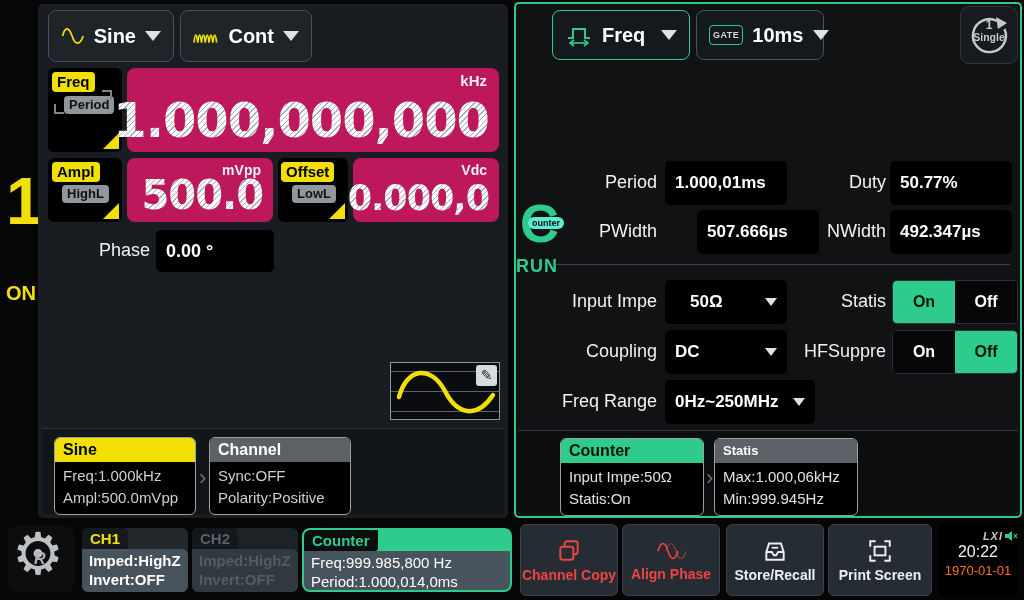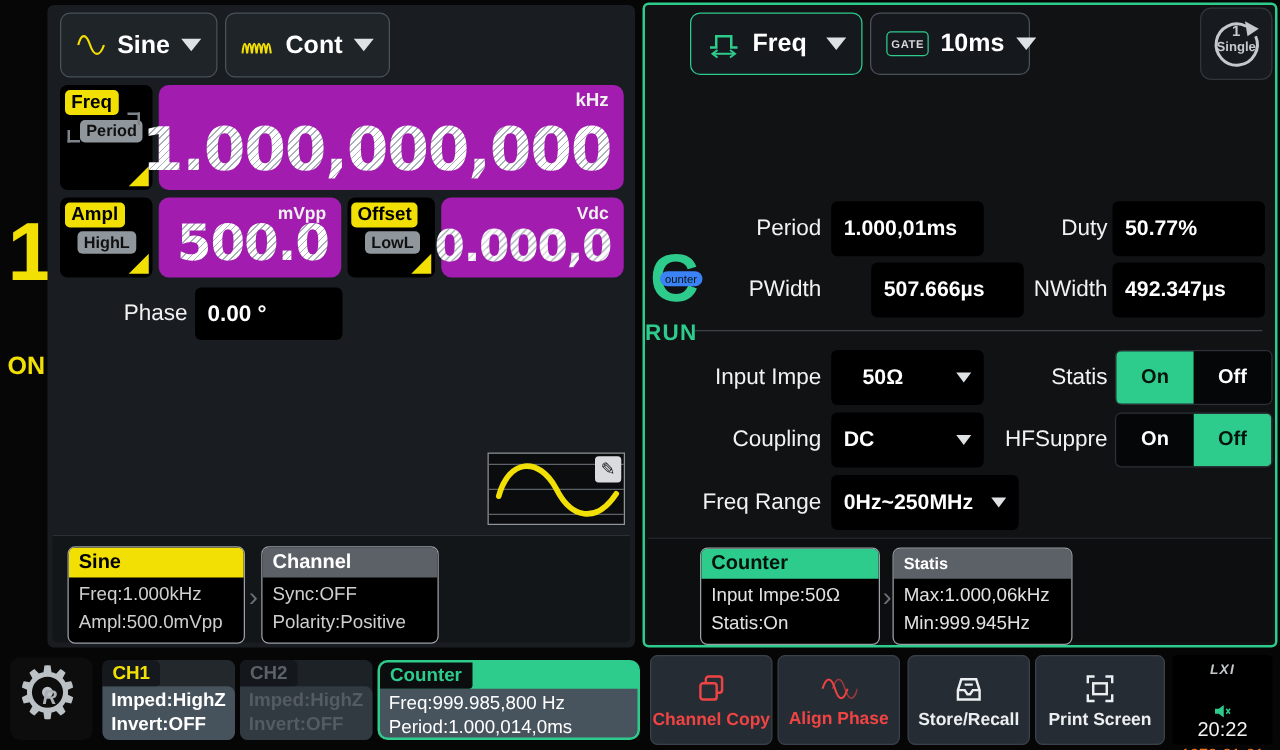--- a/index.html
+++ b/index.html
@@ -22,21 +22,21 @@
 
   
   .sel-box{background:#000;border-radius:6px;}
   .pill-y{position:absolute;background:#f2e005;color:#000;font-weight:bold;font-size:15px;line-height:20px;padding:0 5px;border-radius:4px;}
   .pill-g{position:absolute;background:#8f969c;color:#101010;font-weight:bold;font-size:13px;line-height:18px;padding:0 5px;border-radius:4px;}
   .tri{position:absolute;right:3px;bottom:3px;width:0;height:0;border-left:16px solid transparent;border-bottom:16px solid #f2e005;}
   .cnr-tr{position:absolute;right:10px;top:22px;width:8px;height:8px;border-top:2px solid #7d848b;border-right:2px solid #7d848b;}
   .cnr-bl{position:absolute;left:6px;top:36px;width:8px;height:8px;border-bottom:2px solid #7d848b;border-left:2px solid #7d848b;}
 
   
-  .display{background:#a21caf;border-radius:8px;}
+  .display{background:#be185d;border-radius:8px;}
   .display .unit{position:absolute;top:4px;right:12px;color:#f0f0f0;font-weight:bold;font-size:15px;}
   .display .val{position:absolute;right:10px;bottom:4px;white-space:nowrap;}
   .seg{font-family:"DejaVu Sans",sans-serif;font-weight:bold;color:#fff;letter-spacing:-1px;}
   @supports ((-webkit-background-clip:text) or (background-clip:text)){
     .seg{background:repeating-linear-gradient(135deg,#ffffff 0 3px,#a9b1b8 3px 4px);-webkit-background-clip:text;background-clip:text;color:transparent;-webkit-text-fill-color:transparent;}
   }
 
   .field-label{color:#f2f2f2;font-size:18px;text-align:right;white-space:nowrap;}
   .value-box{background:#000;border-radius:5px;display:flex;align-items:center;padding:0 10px;color:#fff;font-weight:bold;font-size:17px;white-space:nowrap;}
 
@@ -54,21 +54,21 @@
   .card .hdr.small{font-size:13px;}
   .card .body{padding:3px 8px;font-size:15px;color:#cfcfcf;line-height:22px;white-space:nowrap;}
   .chev{color:#6a7077;font-size:22px;line-height:1;}
 
   .lp-footer{left:4px;right:4px;top:424px;bottom:4px;background:#131619;border-top:1px solid #2c3034;border-radius:0 0 5px 5px;}
   .rp-footer{left:2px;right:2px;top:426px;bottom:2px;background:#0c0e10;border-top:1px solid #32383d;border-radius:0 0 4px 4px;}
   .rp-divider{left:40px;right:10px;top:260px;border-top:1px solid #3c4247;height:0;}
 
   
   .c-big{left:4px;top:192px;color:#2ecc8c;font-size:54px;font-weight:bold;line-height:1;}
-  .c-pill{left:12px;top:213px;background:#3b82f6;color:#06130d;font-size:9px;font-weight:normal;padding:1px 4px;border-radius:6px;}
+  .c-pill{left:12px;top:213px;background:#5eead4;color:#06130d;font-size:9px;font-weight:bold;padding:1px 4px;border-radius:6px;}
   .c-run{left:0px;top:252px;width:44px;color:#2ecc8c;font-size:18px;font-weight:bold;letter-spacing:1px;}
 
   .gate-badge{border:1.5px solid #2ecc8c;border-radius:4px;color:#d4d8db;font-size:9px;font-weight:bold;letter-spacing:.5px;padding:4px 3px;}
 
   .single-btn{background:#171b1f;border:1px solid #30363c;border-radius:9px;display:flex;align-items:center;justify-content:center;}
 
   
   .wf{border:1px solid #8f959b;background:#0a0c0d;}
   .wf .grid{position:absolute;left:0;right:0;border-top:1px solid #5d6368;}
   .wf-edit{position:absolute;top:2px;right:2px;width:21px;height:21px;background:#d9dcde;border-radius:3px;color:#17191c;font-size:14px;line-height:21px;text-align:center;}
@@ -334,21 +334,21 @@
 
 <div class="abs bb-btn" style="left:828px;top:524px;width:104px;height:72px;">
   <svg width="26" height="26" viewBox="0 0 24 24">
     <path d="M8 3 h-5 v5 M16 3 h5 v5 M8 21 h-5 v-5 M16 21 h5 v-5" stroke="currentColor" stroke-width="1.8" fill="none"></path>
     <rect x="7" y="8" width="10" height="8" stroke="currentColor" stroke-width="1.8" fill="none"></rect>
   </svg>
   <span class="blabel">Print Screen</span>
 </div>
 
 <div class="abs clock-box">
-  <div style="margin-top:6px;display:flex;align-items:center;justify-content:flex-start;gap:21px;flex-direction:column;">
+  <div style="margin-top:6px;display:flex;align-items:center;justify-content:flex-end;gap:1px;">
     <span class="lxi">LXI</span>
     <svg width="14" height="12" viewBox="0 0 14 12">
       <polygon points="8,1 4,4 1,4 1,8 4,8 8,11" fill="#2ecc8c"></polygon>
       <path d="M10 4 l3 4 M13 4 l-3 4" stroke="#2ecc8c" stroke-width="1.2"></path>
     </svg>
   </div>
   <div class="time">20:22</div>
   <div class="date">1970-01-01</div>
 </div>
 

